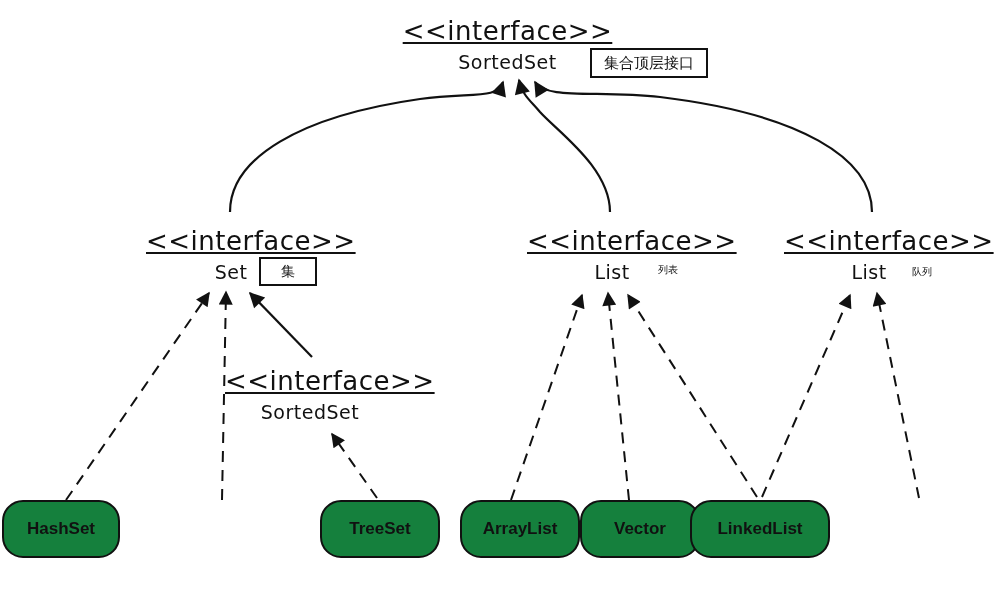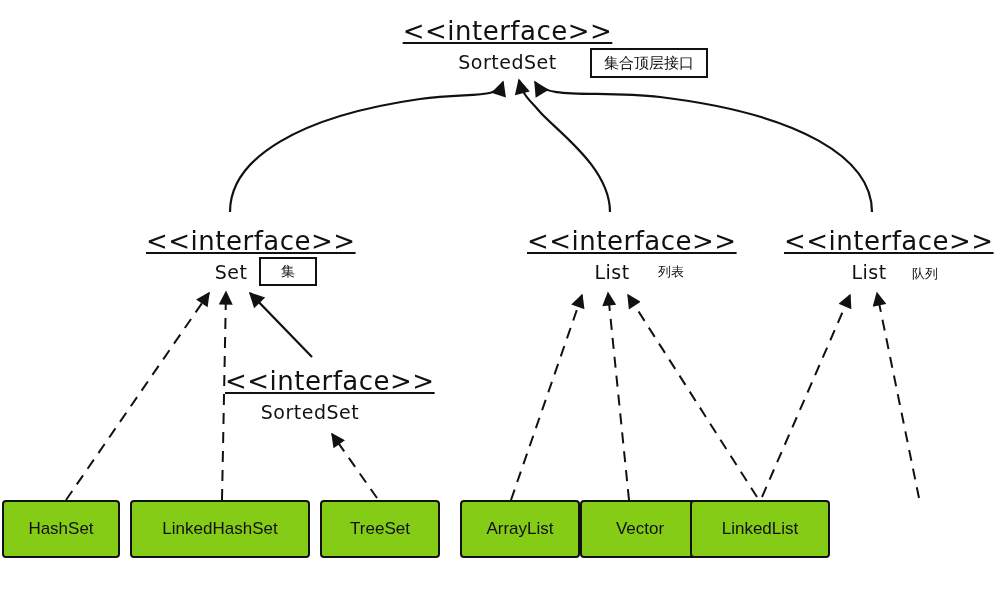--- a/index.html
+++ b/index.html
@@ -11,28 +11,29 @@
 
   .iface{position:absolute;text-align:center;line-height:1.0;}
   .stereotype{font-size:26px;letter-spacing:0.5px;white-space:nowrap;text-decoration:underline;}
   .iface-name{font-size:19px;letter-spacing:0.5px;margin-top:9px;white-space:nowrap;}
 
   .note-box{
     position:absolute;border:2px solid #111;background:#fff;
     display:flex;align-items:center;justify-content:center;
     font-size:15px;white-space:nowrap;box-sizing:border-box;
   }
-  .side-label{position:absolute;font-size:13px;white-space:nowrap;text-align:right;}
+  .side-label{position:absolute;font-size:10px;white-space:nowrap;text-align:right;}
 
   .cls{
     position:absolute;top:500px;height:58px;box-sizing:border-box;
-    border:2.5px solid #111;border-radius:4px;background:#84cc16;
+    border:2.5px solid #111;border-radius:21px;background:#15803d;
     display:flex;align-items:center;justify-content:center;
     font-family:"Liberation Sans",sans-serif;font-size:17px;color:#111;
     white-space:nowrap;
+    font-weight:bold;
   }
 </style>
 </head>
 <body>
 
 <div class="canvas">
 
   <svg class="connectors" viewBox="0 0 1008 597" xmlns="http://www.w3.org/2000/svg">
     <defs>
       <marker id="arrow" viewBox="0 0 10 10" refX="9" refY="5" markerWidth="8" markerHeight="7" orient="auto-start-reverse">
@@ -82,19 +83,18 @@
     <div class="iface-name">List</div>
   </div>
   <div class="side-label" style="left:912px;top:265px;">队列</div>
 
   <div class="iface" style="left:225px;top:368px;width:170px;">
     <div class="stereotype">&lt;&lt;interface&gt;&gt;</div>
     <div class="iface-name">SortedSet</div>
   </div>
 
   <div class="cls" style="left:2px;width:118px;">HashSet</div>
-  <div class="cls" style="left:130px;width:180px;">LinkedHashSet</div>
   <div class="cls" style="left:320px;width:120px;">TreeSet</div>
   <div class="cls" style="left:460px;width:120px;">ArrayList</div>
   <div class="cls" style="left:580px;width:120px;">Vector</div>
   <div class="cls" style="left:690px;width:140px;">LinkedList</div>
 
 </div>
 
 </body></html>

